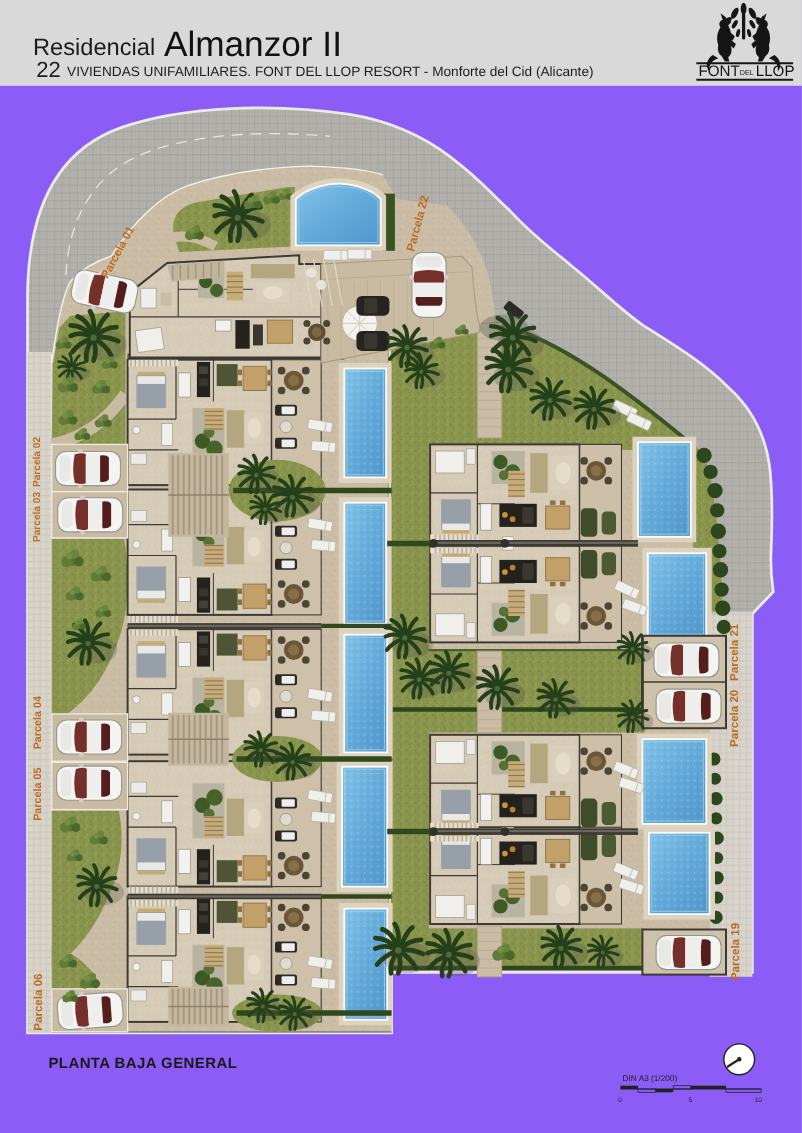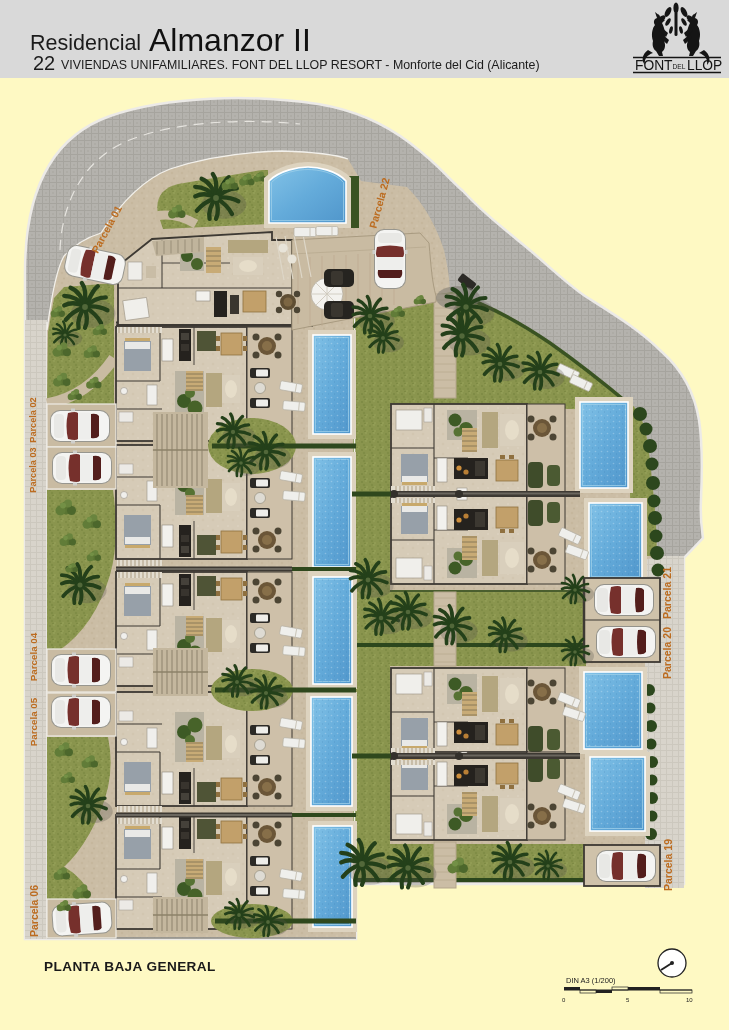--- a/index.html
+++ b/index.html
@@ -1,16 +1,16 @@
 <!DOCTYPE html>
 <html><head>
 <meta charset="utf-8">
 <style>
 html,body{margin:0;padding:0;background:#fff}
-#page{position:relative;width:729px;height:1030px;background:#fef9c3;font-family:"Liberation Sans",sans-serif;overflow:hidden}
+#page{position:relative;width:729px;height:1030px;background:#8b5cf6;font-family:"Liberation Sans",sans-serif;overflow:hidden}
 svg{display:block}
 </style>
 </head>
 <body>
 <div id="page">
 <svg width="729" height="1030" viewBox="0 0 729 1030">
 <defs>
 <pattern id="roadHatch" width="7" height="7" patternUnits="userSpaceOnUse">
   <rect width="7" height="7" fill="#b4b2ad"></rect>
   <path d="M0,0.5H7M0.5,0V7" stroke="#a6a49e" stroke-width="1"></path>

